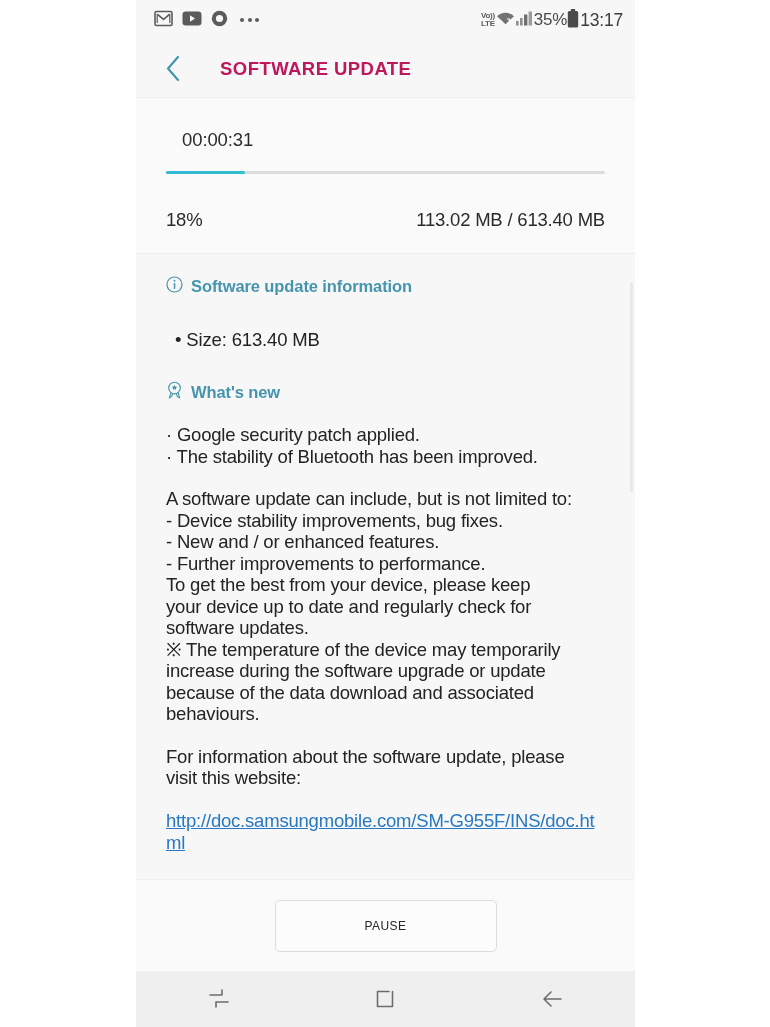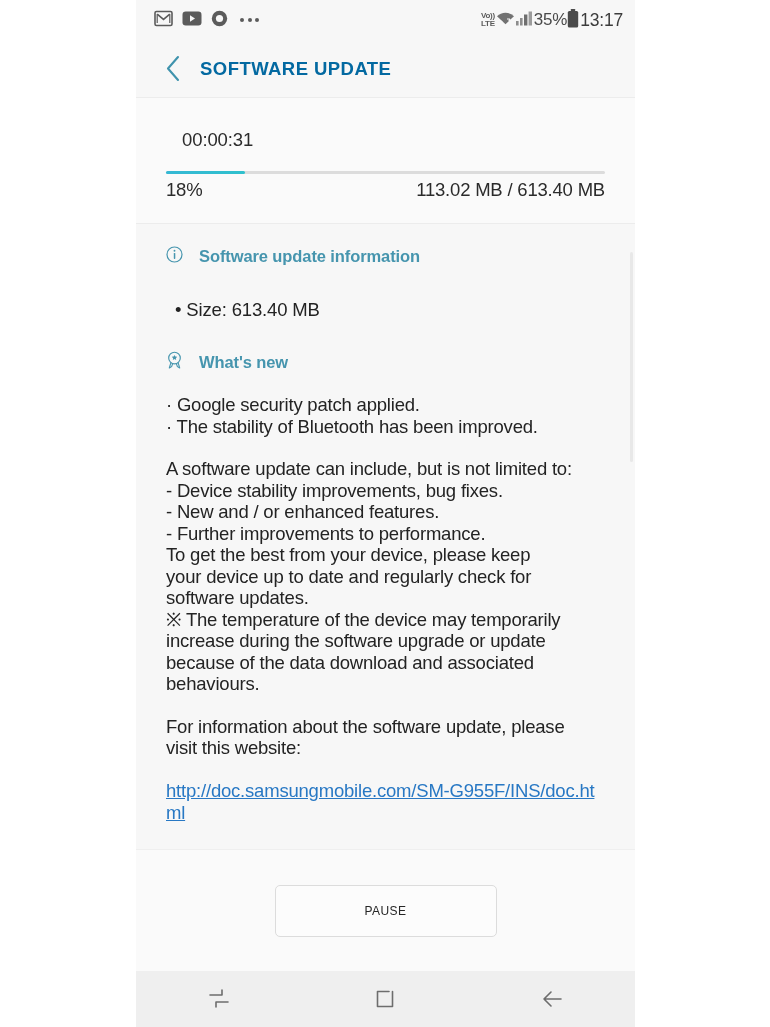--- a/index.html
+++ b/index.html
@@ -64,24 +64,24 @@
     padding-left: 22px;
     box-sizing: border-box;
     flex: none;
     border-bottom: 1px solid #ececec;
   }
   .back-chevron {
     width: 30px; height: 30px; display: flex; align-items: center; justify-content: center;
     cursor: pointer;
   }
   .appbar-title {
-    margin-left: 12px;
+    margin-left: 32px;
     font-size: 18.5px;
     font-weight: bold;
-    color: #0369a1;
+    color: #be185d;
     letter-spacing: 0.45px;
   }
 
   
   .progress-panel {
     background: #fafafa;
     padding: 22px 30px 22px 30px;
     box-sizing: border-box;
     flex: none;
     border-bottom: 1px solid #ececec;
@@ -106,40 +106,40 @@
     border-radius: 2px;
   }
   .pbar-fill {
     position: absolute; left: 0; top: 0; bottom: 0;
     background: linear-gradient(90deg, #35b8d4 0%, #2fc0cd 100%);
     border-radius: 2px;
   }
   .pbar-row {
     display: flex;
     justify-content: space-between;
-    margin-top: 5px;
+    margin-top: 35px;
     font-size: 18.5px;
     color: #2b2b2b;
     letter-spacing: -0.2px;
   }
 
   
   .info-area {
     position: relative;
     background: #f7f7f7;
     padding: 22px 30px 26px 30px;
     box-sizing: border-box;
     flex: none;
     border-bottom: 1px solid #efefef;
     overflow: hidden;
   }
   .section-head {
     display: flex;
     align-items: center;
-    gap: 16px;
+    gap: 8px;
     color: #4695ae;
     font-weight: bold;
     font-size: 16.5px;
     letter-spacing: -0.1px;
   }
   .bullet-line {
     font-size: 18.5px;
     color: #232323;
     margin-top: 32px;
     padding-left: 9px;

